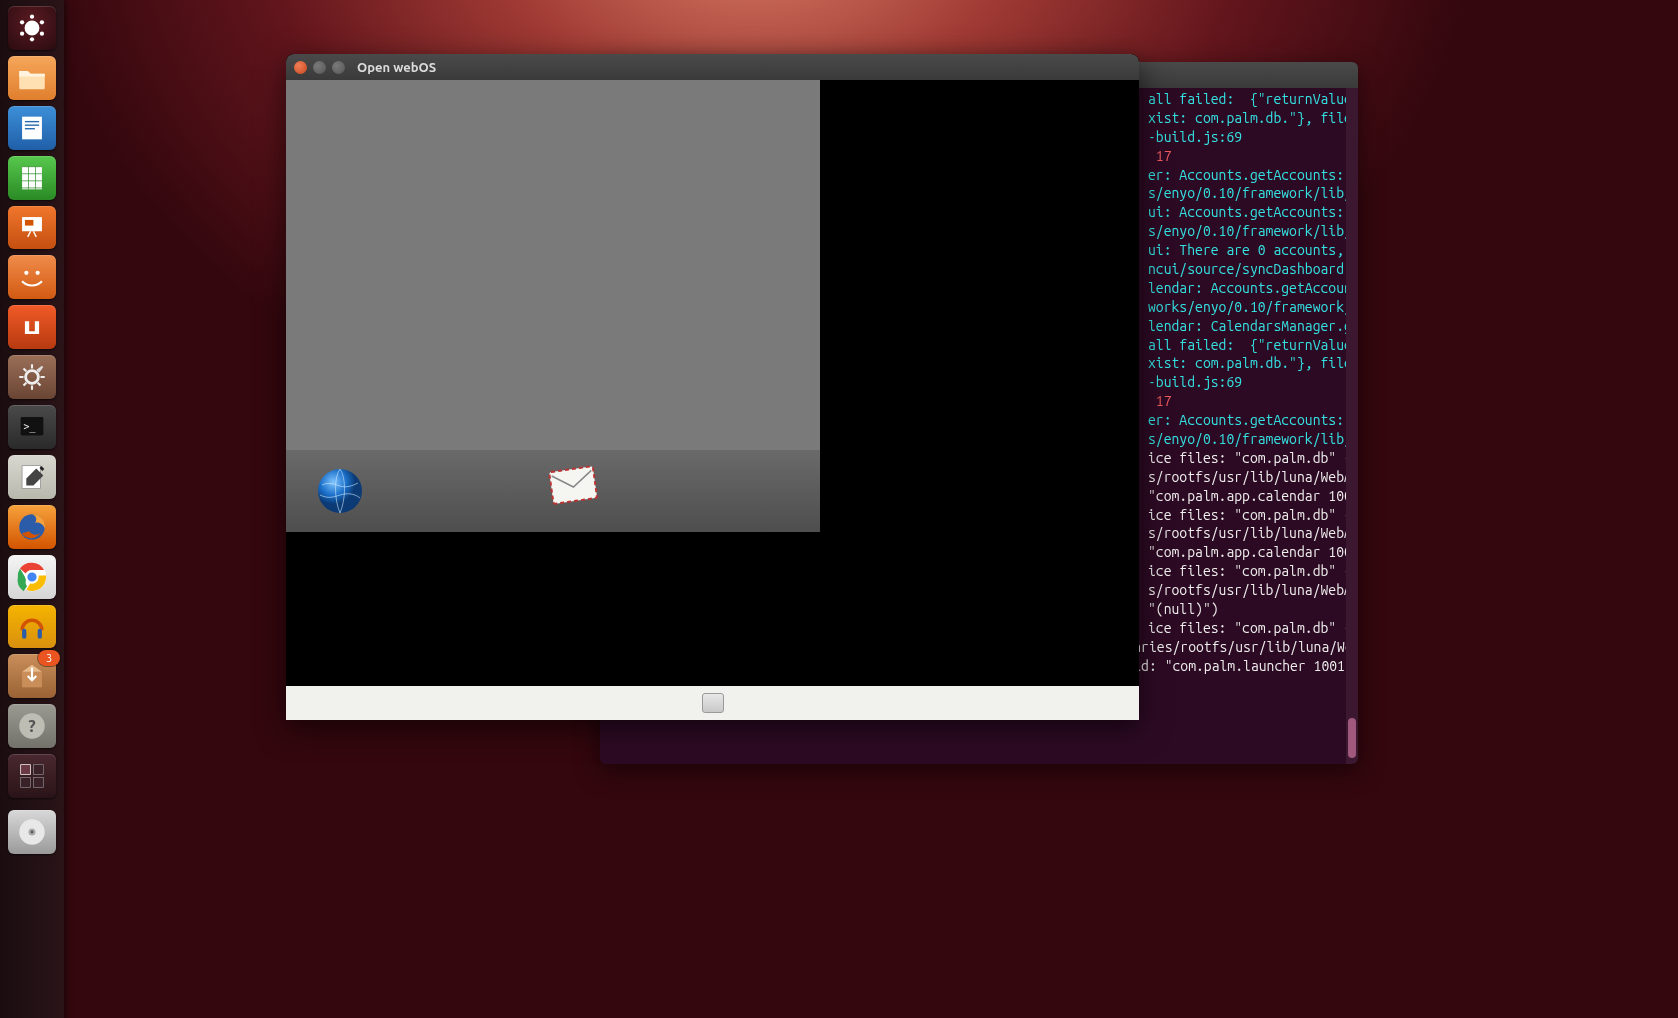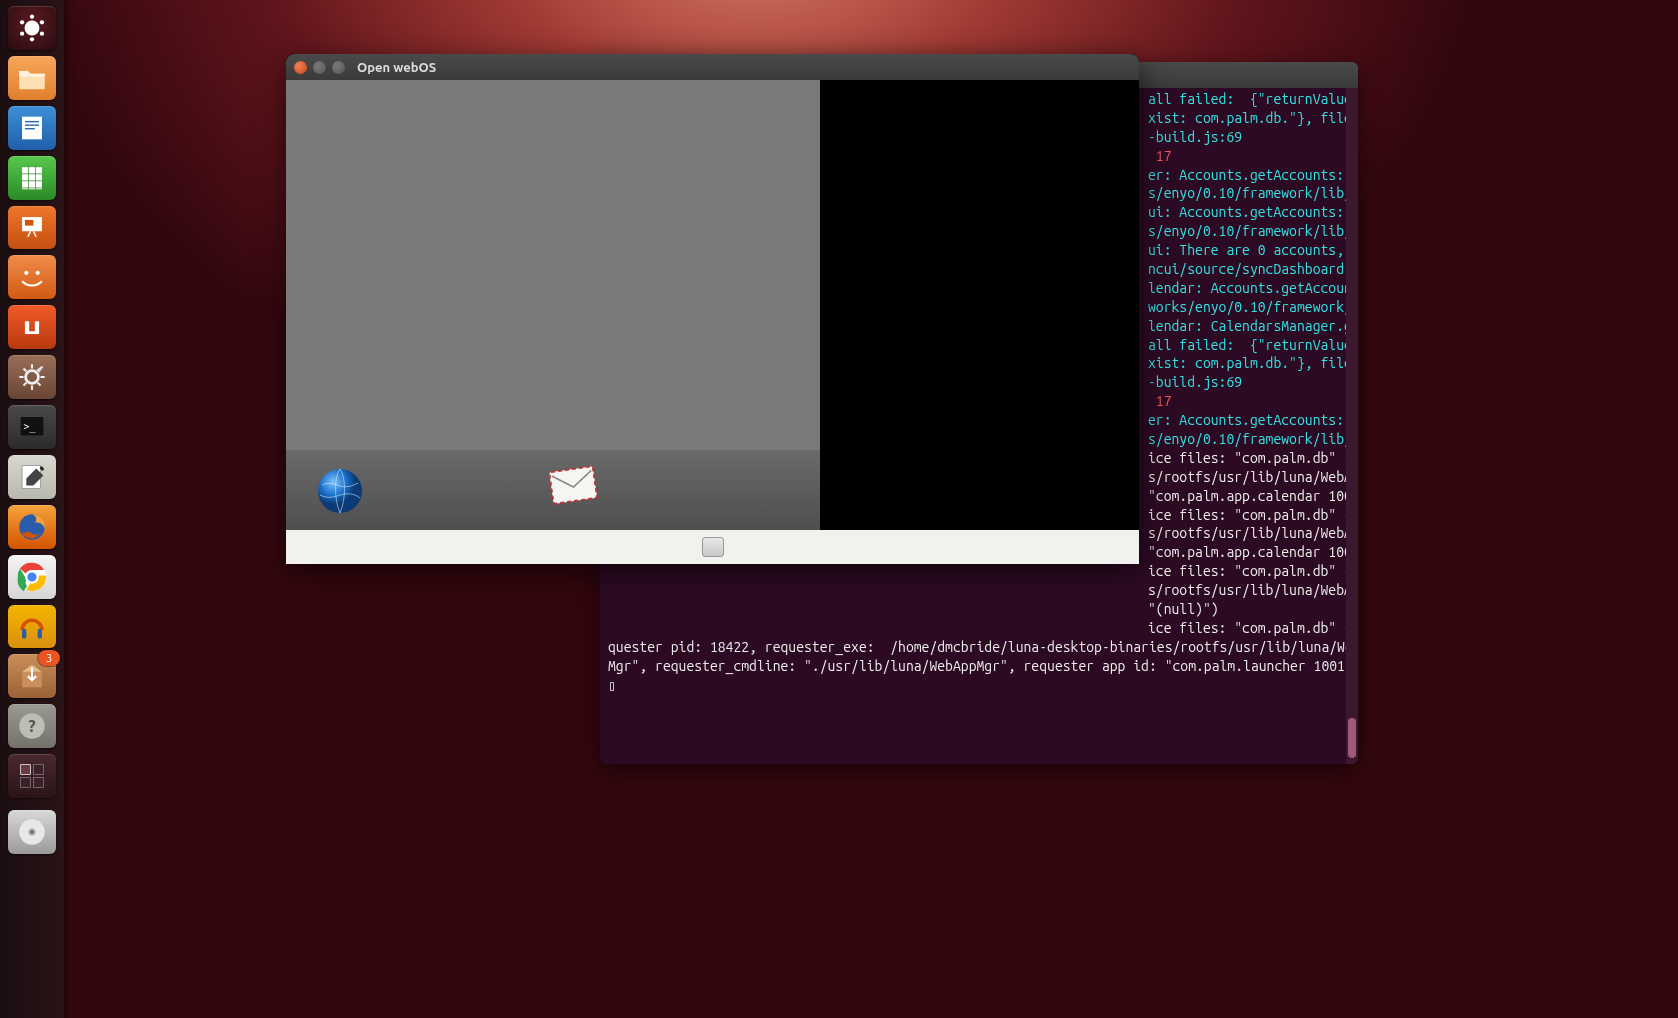--- a/index.html
+++ b/index.html
@@ -49,21 +49,21 @@
   .firefox{background:linear-gradient(#f6a23c,#d35400);}
   .chrome{background:linear-gradient(#f5f5f5,#d5d5d5);}
   .audacity{background:linear-gradient(#f5b400,#d8900e);}
   .software{background:linear-gradient(#c98e5a,#9a6234);}
   .help{background:linear-gradient(#9a9a92,#72726b);}
   .workspace{background:linear-gradient(#4a2830,#2a1418);}
   .disc{background:linear-gradient(#d8d8d8,#9a9a9a);}
 
   
   #webos-window{
-    position:absolute;left:286px;top:54px;width:853px;height:510px;
+    position:absolute;left:286px;top:54px;width:853px;height:666px;
     background:#000;border-radius:8px 8px 0 0;
     box-shadow:0 8px 30px rgba(0,0,0,.6);
     overflow:hidden;
   }
   #webos-titlebar{
     height:26px;background:linear-gradient(#4a4a4a,#3a3a3a);
     display:flex;align-items:center;gap:6px;padding:0 8px;
     color:#dcdcdc;font-size:13px;font-weight:bold;
     border-radius:8px 8px 0 0;
   }

